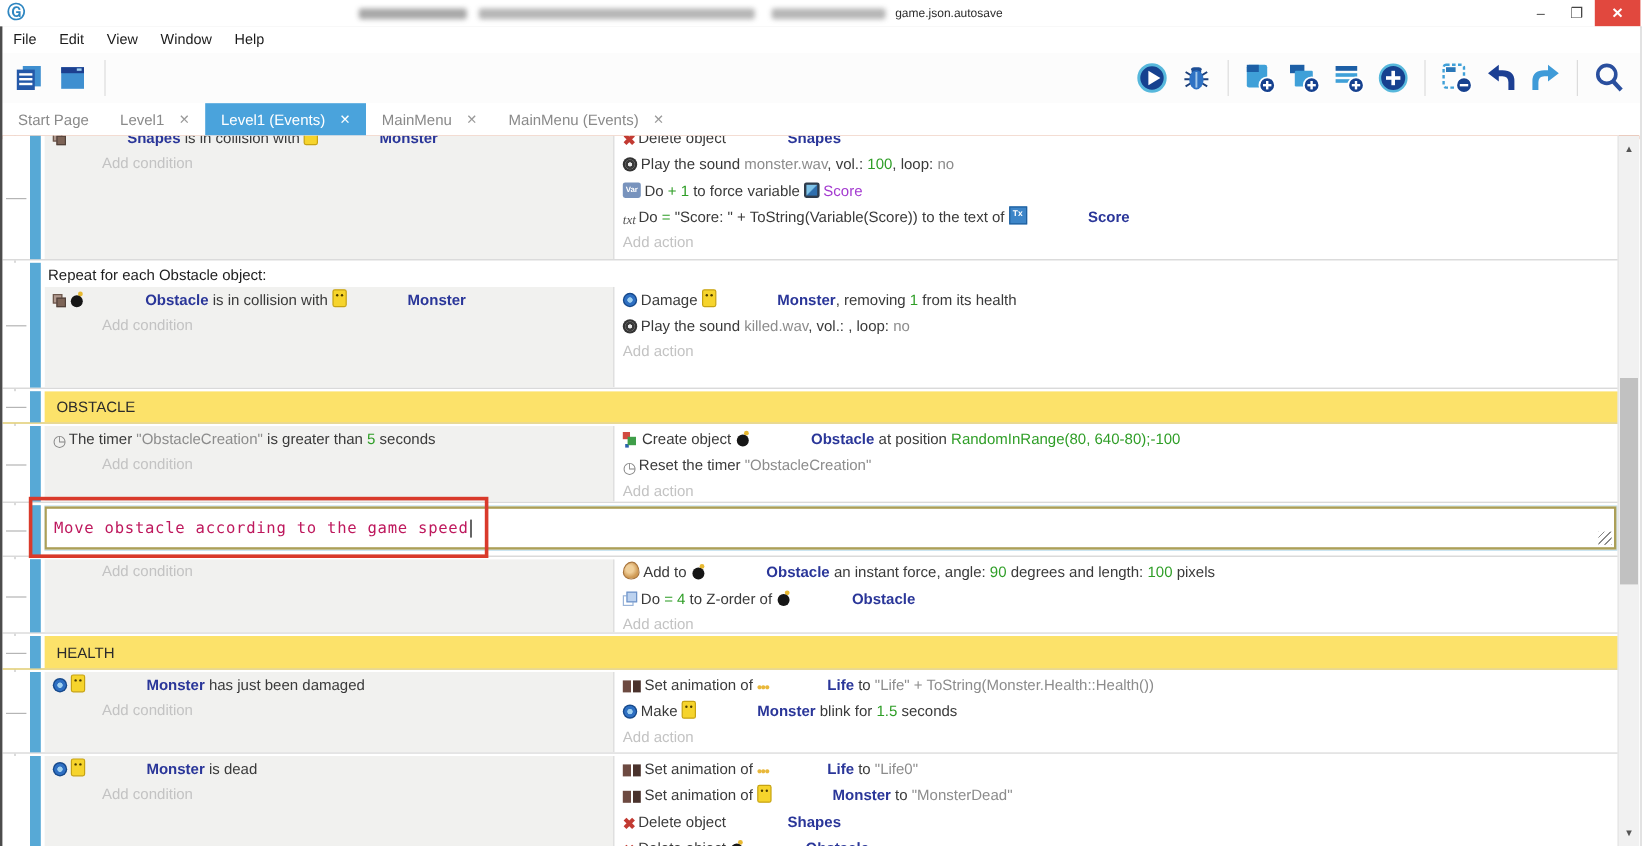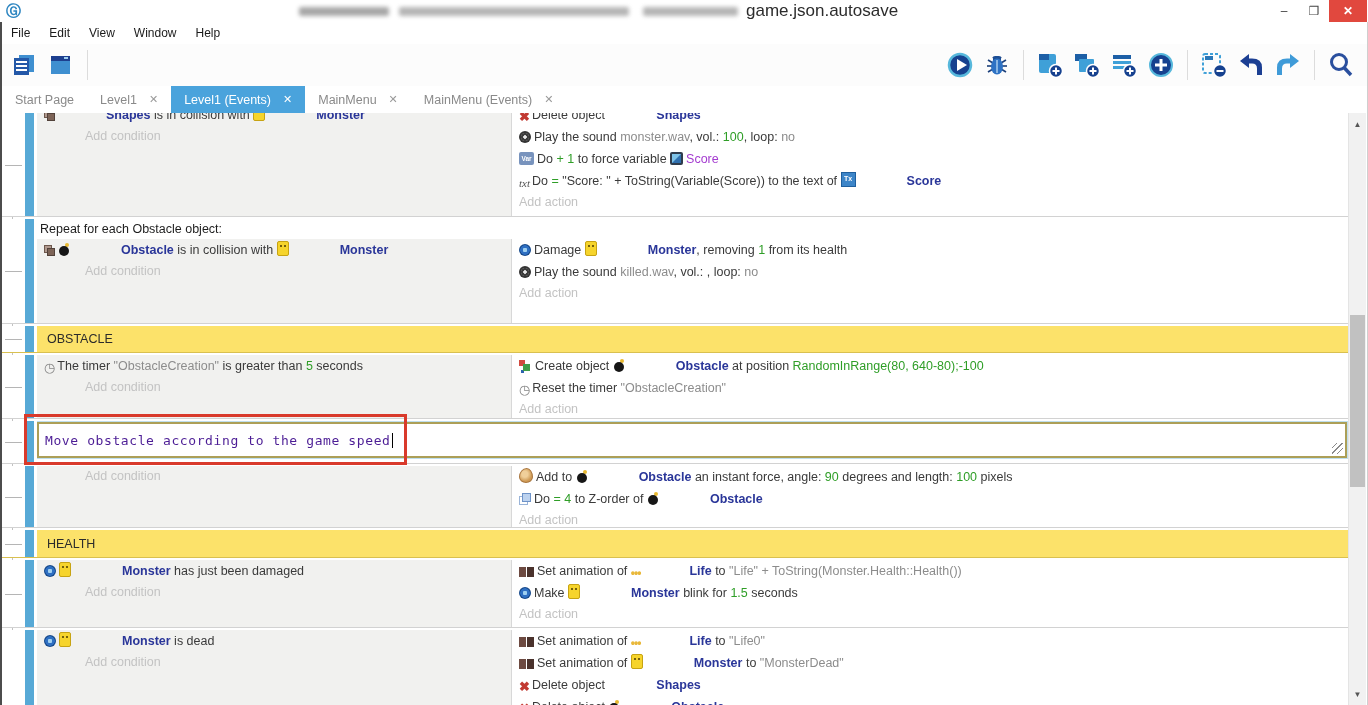--- a/index.html
+++ b/index.html
@@ -9,21 +9,21 @@
   .win-edge-right{position:absolute;right:0;top:22px;bottom:0;width:1px;background:#cfcfcf;z-index:60;}
 
   
   .titlebar{position:absolute;left:0;top:0;right:0;height:22px;background:#fff;
     border-bottom:1px solid #e3e3e3;display:flex;align-items:center;}
   .logo{margin-left:6px;font-size:15px;color:#2e86c1;font-weight:bold;line-height:20px;}
   .t-redact{height:9px;background:#9d9d9d;border-radius:2px;filter:blur(2px);opacity:.75;}
   .t-redact.r1{width:90px;margin-left:278px;background:#8a8a8a;}
   .t-redact.r2{width:230px;margin-left:10px;}
   .t-redact.r3{width:95px;margin-left:14px;}
-  .t-title{margin-left:8px;font-size:17px;color:#2c2c2c;white-space:nowrap;}
+  .t-title{margin-left:8px;font-size:10px;color:#2c2c2c;white-space:nowrap;}
   .winbtns{position:absolute;right:1px;top:0;height:22px;display:flex;}
   .winbtn{width:30px;height:22px;display:flex;align-items:center;justify-content:center;
     font-size:12px;color:#444;}
   .winbtn.close{width:38px;background:#e1483e;color:#fff;font-weight:bold;}
 
   
   .menubar{position:absolute;left:2px;top:22px;right:1px;height:22px;background:#fff;
     display:flex;align-items:center;gap:19px;padding-left:9px;font-size:12px;color:#1a1a1a;}
 
   
@@ -66,21 +66,21 @@
   .su{color:#a43bd0;}
   .group-header{height:100%;display:flex;align-items:center;padding-left:10px;
     background:#fce26a;font-size:12.5px;color:#2b2b2b;}
   .g-row{border-bottom:1px solid #d9c050;}
   .foreach-header{height:20px;line-height:20px;padding-left:3px;font-size:12.5px;color:#1d1d1d;background:#fff;white-space:pre;}
 
   
   .comment-wrap{flex:1;padding:1px 2px 1px 0;}
   .comment-box{position:relative;height:32px;border:2px solid #ac9f57;box-shadow:0 0 0 1px #bfdfee;
     background:#fff;display:flex;align-items:center;padding-left:6px;
-    font-family:"DejaVu Sans Mono",monospace;font-size:13px;letter-spacing:0.6px;color:#4c1d95;white-space:pre;}
+    font-family:"DejaVu Sans Mono",monospace;font-size:13px;letter-spacing:0.6px;color:#be185d;white-space:pre;}
   .caret{display:inline-block;width:1px;height:15px;background:#000;margin-left:1px;animation:blink 1s steps(1) infinite;}
   @keyframes blink{50%{opacity:0;}}
   .grip{position:absolute;right:2px;bottom:2px;width:11px;height:11px;
     background:repeating-linear-gradient(135deg,transparent 0 3px,#8a8a8a 3px 4px);}
 
   
   .annot{position:absolute;left:22px;top:301px;width:377px;height:45px;border:3px solid #d93a2b;z-index:50;pointer-events:none;}
 
   
   .vscroll{position:absolute;top:113px;right:2px;width:17px;bottom:0;background:#f1f1f1;border-left:1px solid #e4e4e4;}

